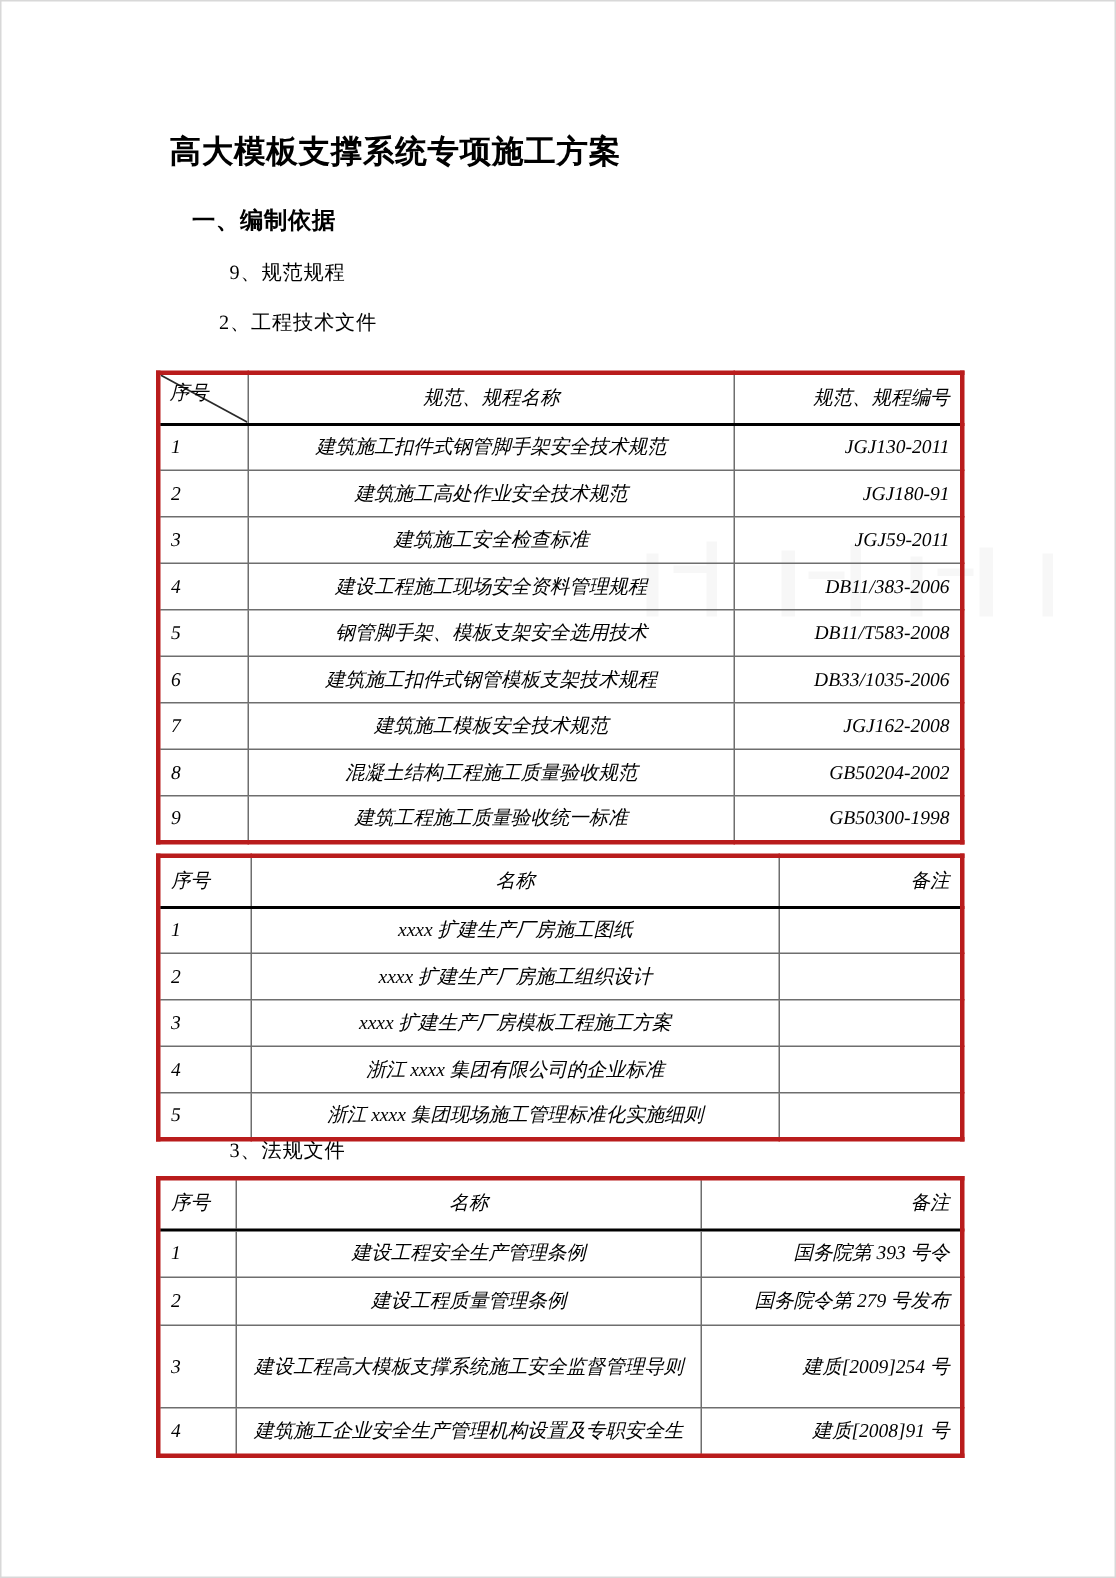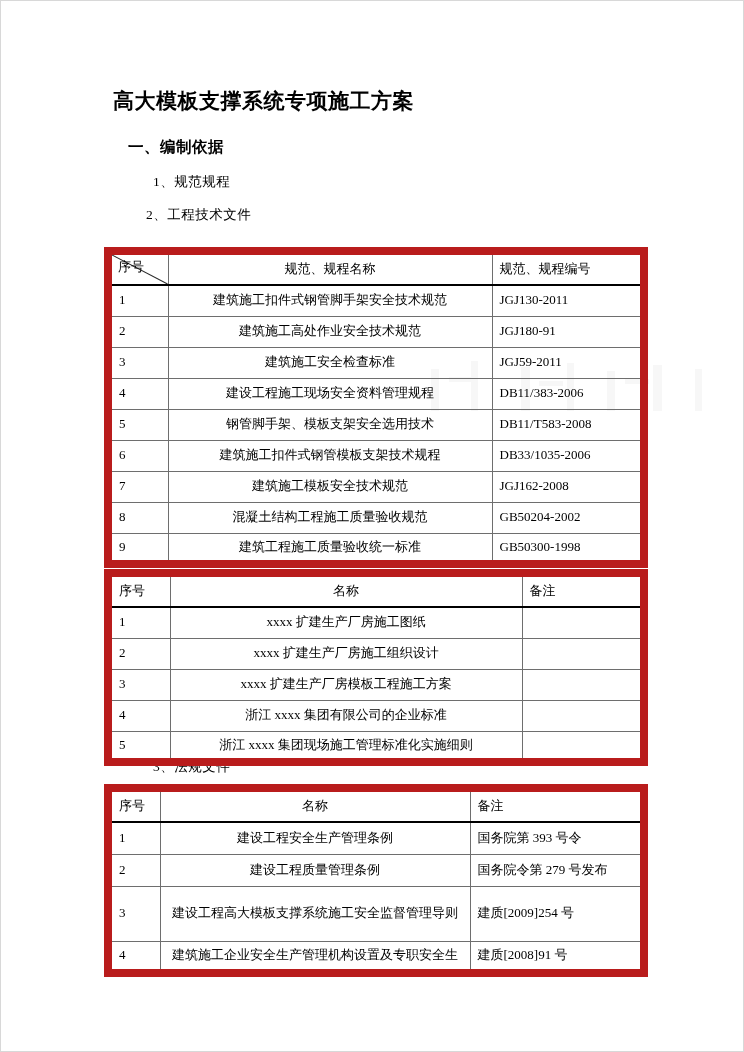--- a/index.html
+++ b/index.html
@@ -80,32 +80,33 @@
   }
   table.doc-table td {
     border: 1px solid #6e6e6e;
     padding: 4px 7px;
     vertical-align: middle;
     line-height: 1.45;
     background: transparent;
   }
   
   table.doc-table {
-    border: 8px solid #b91c1c;
+    border: 3px solid #b91c1c;
+    font-style: italic;
   }
   td.num {
     text-align: left;
     padding-left: 8px;
     font-family: "Liberation Serif", "DejaVu Serif", serif;
   }
   td.name {
     text-align: center;
   }
   td.code {
-    text-align: left;
+    text-align: right;
     padding-left: 9px;
   }
   tr.hdr td {
     border-bottom: 2px solid #000000;
     font-weight: normal;
   }
   
   td.diag {
     position: relative;
     overflow: hidden;
@@ -172,21 +173,21 @@
     <div class="wm-band" style="left:538px; top:380px; width:24px; height:5px;"></div>
     <div class="wm-band" style="left:624px; top:378px; width:24px; height:5px;"></div>
   </div>
 
   <div class="content">
 
     <div class="doc-title">高大模板支撑系统专项施工方案</div>
 
     <div class="h1">一、编制依据</div>
 
-    <div class="h2 h2-a">1、规范规程</div>
+    <div class="h2 h2-a">9、规范规程</div>
 
     <div class="h2 h2-b">2、工程技术文件</div>
 
     <div class="h2 h2-c">3、法规文件</div>
 
     <table id="table-specs" class="doc-table">
       <colgroup>
           <col class="c1">
           <col class="c2">
           <col class="c3">

